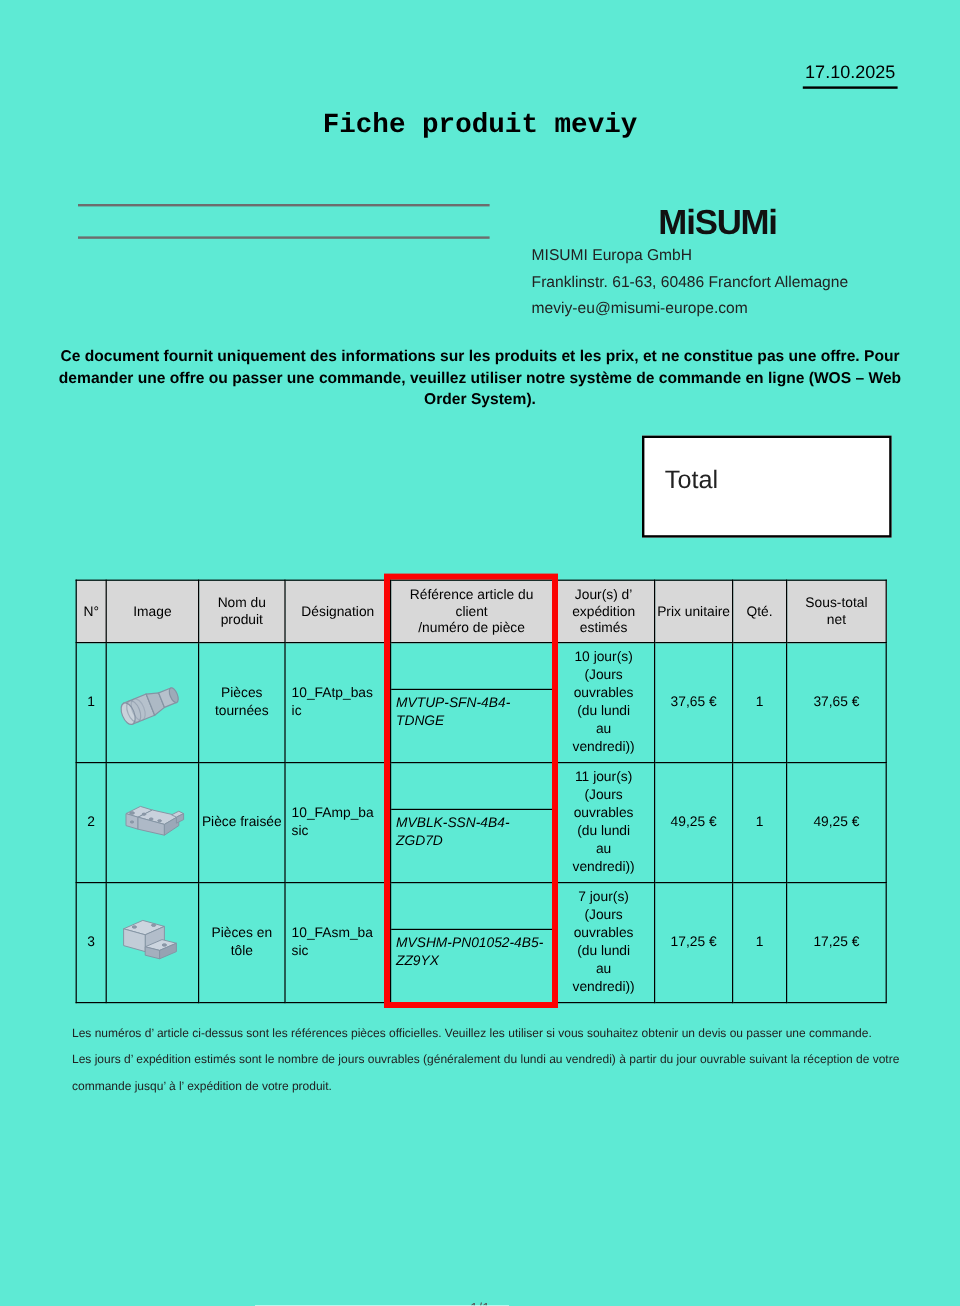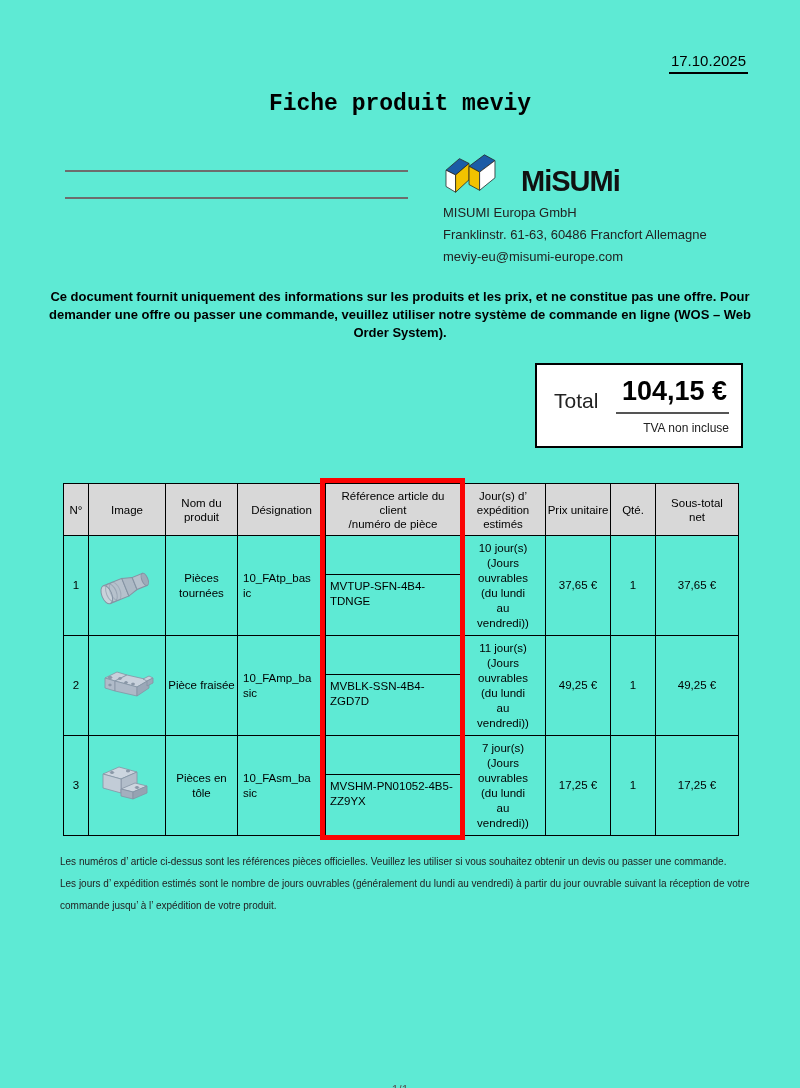--- a/index.html
+++ b/index.html
@@ -23,21 +23,21 @@
     text-align:center; font-size:23px; font-weight:bold; color:#000;font-family:Liberation Mono, monospace;
   }
 
   
   .blank-line { position:absolute; left:65px; width:343px; height:2px; background:#6d6d6d; }
   .blank-line.l1 { top:170px; }
   .blank-line.l2 { top:197px; }
 
   
   .company { position:absolute; left:443px; top:146px; width:310px; }
-  .logo-row { display:flex; align-items:flex-end; gap:24px; height:52px; }
+  .logo-row { display:flex; align-items:center; gap:24px; height:52px;flex-direction:column; }
   .logo-mark { width:54px; height:48px; }
   .logo-text { font-size:29px; font-weight:bold; letter-spacing:-1px; color:#111; }
   .company-line { font-size:13px; line-height:22px; color:#222; }
   .company-lines { margin-top:4px; }
 
   
   .notice {
     position:absolute; top:288px; left:50%; transform:translateX(-50%);
     width:716px; text-align:center; font-weight:bold; font-size:13px;
     line-height:18px; color:#000;
@@ -69,21 +69,21 @@
   }
   .products td {
     font-size:11.5px; color:#000; text-align:center; vertical-align:middle;
     padding:2px; line-height:15px;
   }
   .products tbody tr { height:100px; }
   td.c-name { white-space:normal; }
   td.c-desig { text-align:left; padding:2px 12px 2px 5px; word-break:break-all; }
   td.c-ref { padding:0; vertical-align:top; }
   .ref-top { height:39px; border-bottom:1px solid #000; }
-  .ref-bottom { padding:4px 3px 0 4px; text-align:left; overflow-wrap:break-word; }
+  .ref-bottom { padding:4px 3px 0 4px; text-align:left; overflow-wrap:break-word;font-style:italic; }
   td.c-ship { white-space:pre-line; }
   .img-wrap { display:flex; align-items:center; justify-content:center; }
 
   
   .red-highlight {
     position:absolute; left:320px; top:478px; width:145px; height:362px;
     border:5px solid #fb0303; pointer-events:none;
   }
 
   
@@ -128,24 +128,20 @@
       <div class="company-line">MISUMI Europa GmbH</div>
       <div class="company-line">Franklinstr. 61-63, 60486 Francfort Allemagne</div>
       <div class="company-line">meviy-eu@misumi-europe.com</div>
     </div>
   </div>
 
   <p class="notice">Ce document fournit uniquement des informations sur les produits et les prix, et ne constitue pas une offre. Pour demander une offre ou passer une commande, veuillez utiliser notre système de commande en ligne (WOS – Web Order System).</p>
 
   <div class="total-box">
     <span class="total-label">Total</span>
-    <div class="total-right">
-      <div class="total-amount">104,15 €</div>
-      <div class="total-tax">TVA non incluse</div>
-    </div>
   </div>
 
   <table class="products">
     <colgroup>
       <col style="width:25px">
         <col style="width:77px">
         <col style="width:72px">
       <col style="width:88px">
         <col style="width:135px">
         <col style="width:85px">

